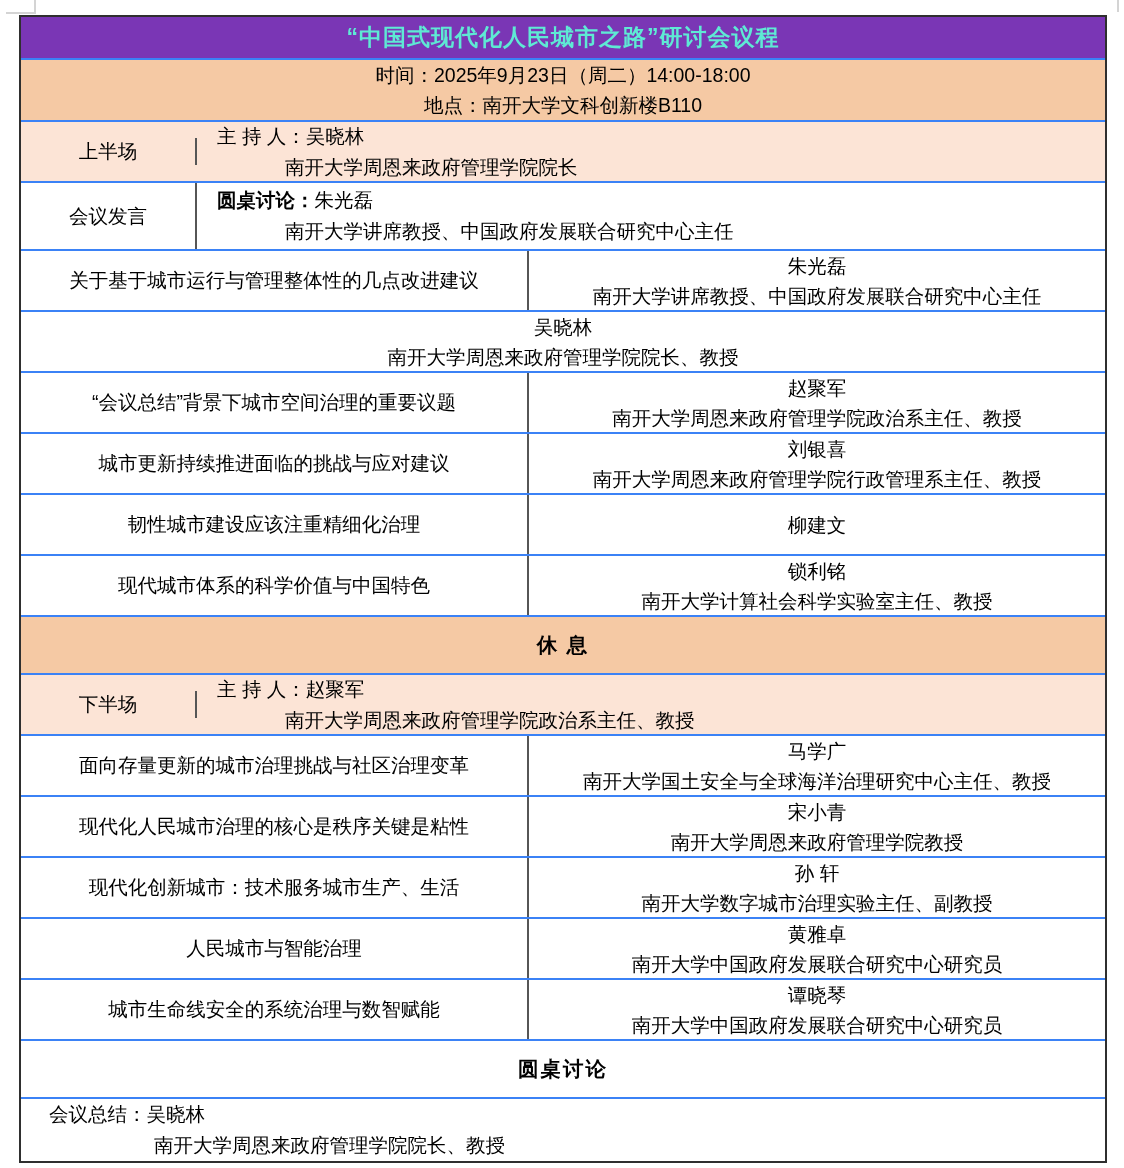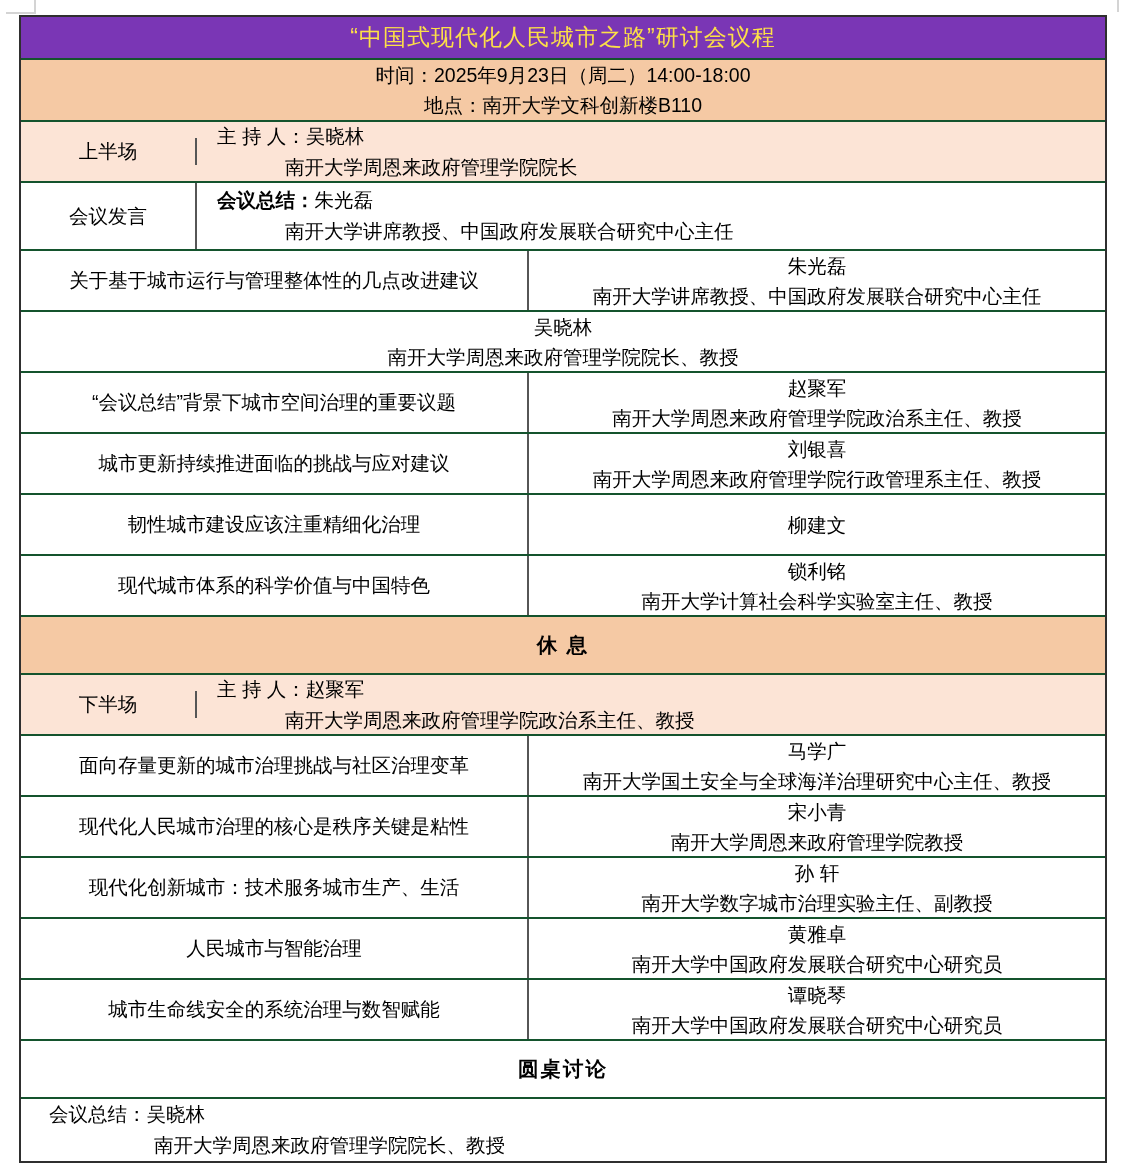--- a/index.html
+++ b/index.html
@@ -13,41 +13,41 @@
   .cm-h{left:6px;top:12px;width:30px;height:2px;}
   .cm-v{left:34px;top:0;width:2px;height:13px;}
   .cm-r{left:1117px;top:0;width:2px;height:12px;}
 
   .agenda{
     position:absolute;left:19px;top:15px;width:1088px;
     border:2px solid #2f2f2f;
     display:flex;flex-direction:column;
     box-sizing:border-box;
   }
-  .row{display:flex;flex-direction:row;box-sizing:border-box;border-top:2px solid #14532d;}
+  .row{display:flex;flex-direction:row;box-sizing:border-box;border-top:2px solid #3b82f6;}
   .row:first-child{border-top:none;}
   .cell{box-sizing:border-box;display:flex;flex-direction:column;justify-content:center;}
   .vline{border-right:2px solid #565656;}
 
   
   .r-title{height:41px;}
   .r-meta{height:62px;}
   .r-session{height:61px;align-items:center;}
   .r-speech{height:68px;}
   .r-talk{height:61px;}
   .r-band{height:58px;}
   .r-summary{height:64px;}
 
   .bg-purple{background:#7a36b5;}
   .bg-peach{background:#f5c9a4;}
   .bg-peach-light{background:#fce4d6;}
   .bg-white{background:#ffffff;}
 
   .title-cell{flex:1;align-items:center;justify-content:center;}
-  .title-text{color:#fde047;font-weight:normal;font-size:23px;letter-spacing:1px;}
+  .title-text{color:#5eead4;font-weight:bold;font-size:23px;letter-spacing:1px;}
 
   .center-lines{flex:1;align-items:center;text-align:center;}
   .line{font-size:19.5px;line-height:30px;white-space:nowrap;}
   .bold{font-weight:bold;}
 
   .label-cell{width:176px;align-items:center;justify-content:center;font-size:19.5px;}
   .host-cell{flex:1;justify-content:center;padding-left:20px;border-radius:18px;}
   .host-cell .l1{font-size:19.5px;line-height:31px;}
   .host-cell .l2{font-size:19.5px;line-height:31px;padding-left:68px;}
 
@@ -90,21 +90,21 @@
     <div class="cell label-cell vline">上半场</div>
     <div class="cell host-cell">
       <div class="l1">主 持 人：吴晓林</div>
       <div class="l2">南开大学周恩来政府管理学院院长</div>
     </div>
   </div>
 
   <div class="row r-speech bg-white">
     <div class="cell label-cell vline">会议发言</div>
     <div class="cell host-cell">
-      <div class="l1"><span class="bold">会议总结：</span><span>朱光磊</span></div>
+      <div class="l1"><span class="bold">圆桌讨论：</span><span>朱光磊</span></div>
       <div class="l2">南开大学讲席教授、中国政府发展联合研究中心主任</div>
     </div>
   </div>
 
   <div class="row r-talk bg-white">
     <div class="cell topic-cell vline">关于基于城市运行与管理整体性的几点改进建议</div>
     <div class="cell speaker-cell">
       <div class="name">朱光磊</div>
       <div class="stitle">南开大学讲席教授、中国政府发展联合研究中心主任</div>
     </div>

